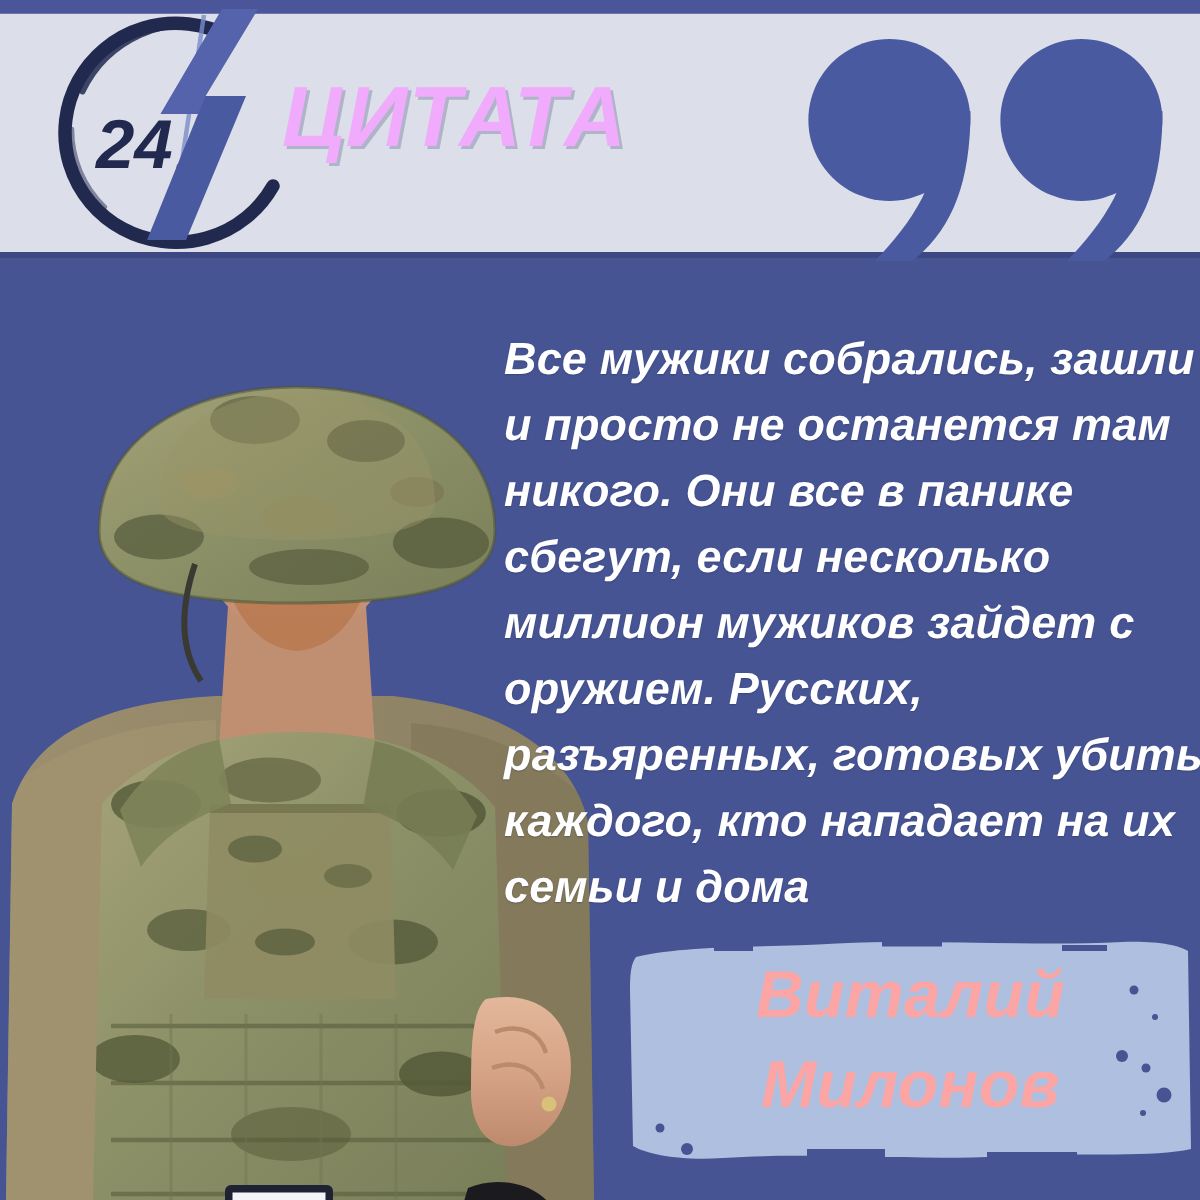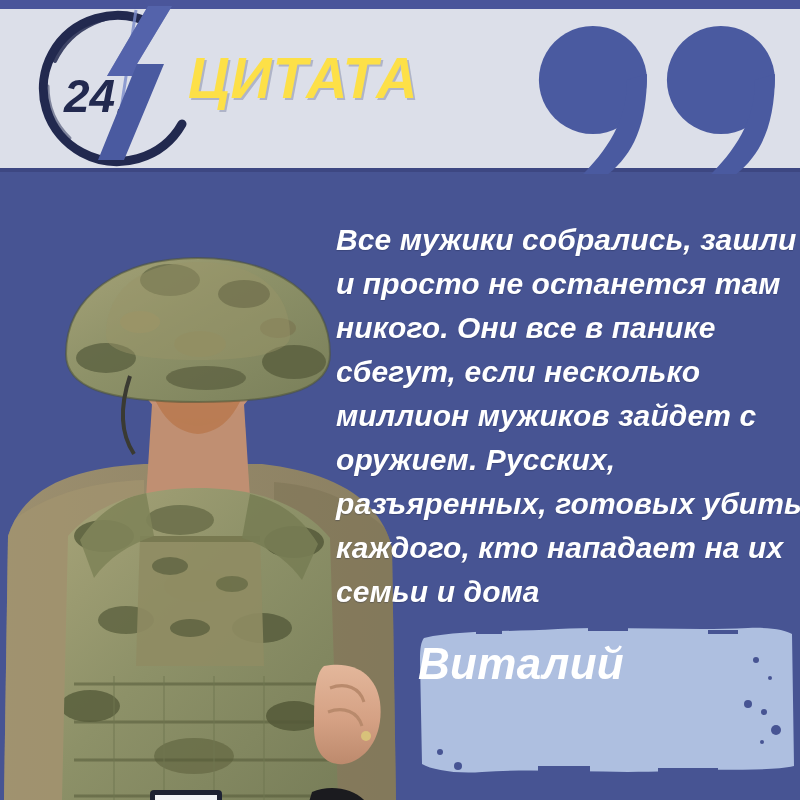--- a/index.html
+++ b/index.html
@@ -54,21 +54,21 @@
   .logo svg { display: block; width: 170px; height: 166px; }
 
   
   .brand-title {
     position: absolute;
     left: 188px; top: 50px;
     z-index: 7;
     font-size: 57px;
     font-weight: bold;
     letter-spacing: 1px;
-    color: #fde047;
+    color: #f0abfc;
     line-height: 1;
     text-shadow: 2px 2px 0 rgba(120,128,160,.45);
     white-space: nowrap;
   }
 
   
   .quote-mark {
     position: absolute;
     left: 535px; top: 22px;
     width: 262px; height: 152px;
@@ -106,21 +106,22 @@
     left: 418px; top: 620px;
     width: 378px; height: 158px;
     z-index: 5;
   }
   .author-banner svg { display: block; width: 378px; height: 158px; }
   .author-name {
     position: absolute;
     left: 418px; top: 634px;
     width: 378px;
     z-index: 6;
-    color: #ffffff;
+    text-align: center;
+    color: #fca5a5;
     font-size: 44px;
     font-weight: bold;
     line-height: 60px;
     letter-spacing: .3px;
   }
 </style>
 </head>
 <body>
 
 <div id="poster">
@@ -329,15 +330,16 @@
         <circle cx="346" cy="92" r="3"></circle>
         <circle cx="358" cy="110" r="5"></circle>
         <circle cx="344" cy="122" r="2"></circle>
         <circle cx="22" cy="132" r="3"></circle>
         <circle cx="40" cy="146" r="4"></circle>
       </g>
     </svg>
   </div>
   <div class="author-name">
     <div>Виталий</div>
+    <div>Милонов</div>
   </div>
 
 </div>
 
 </body></html>

